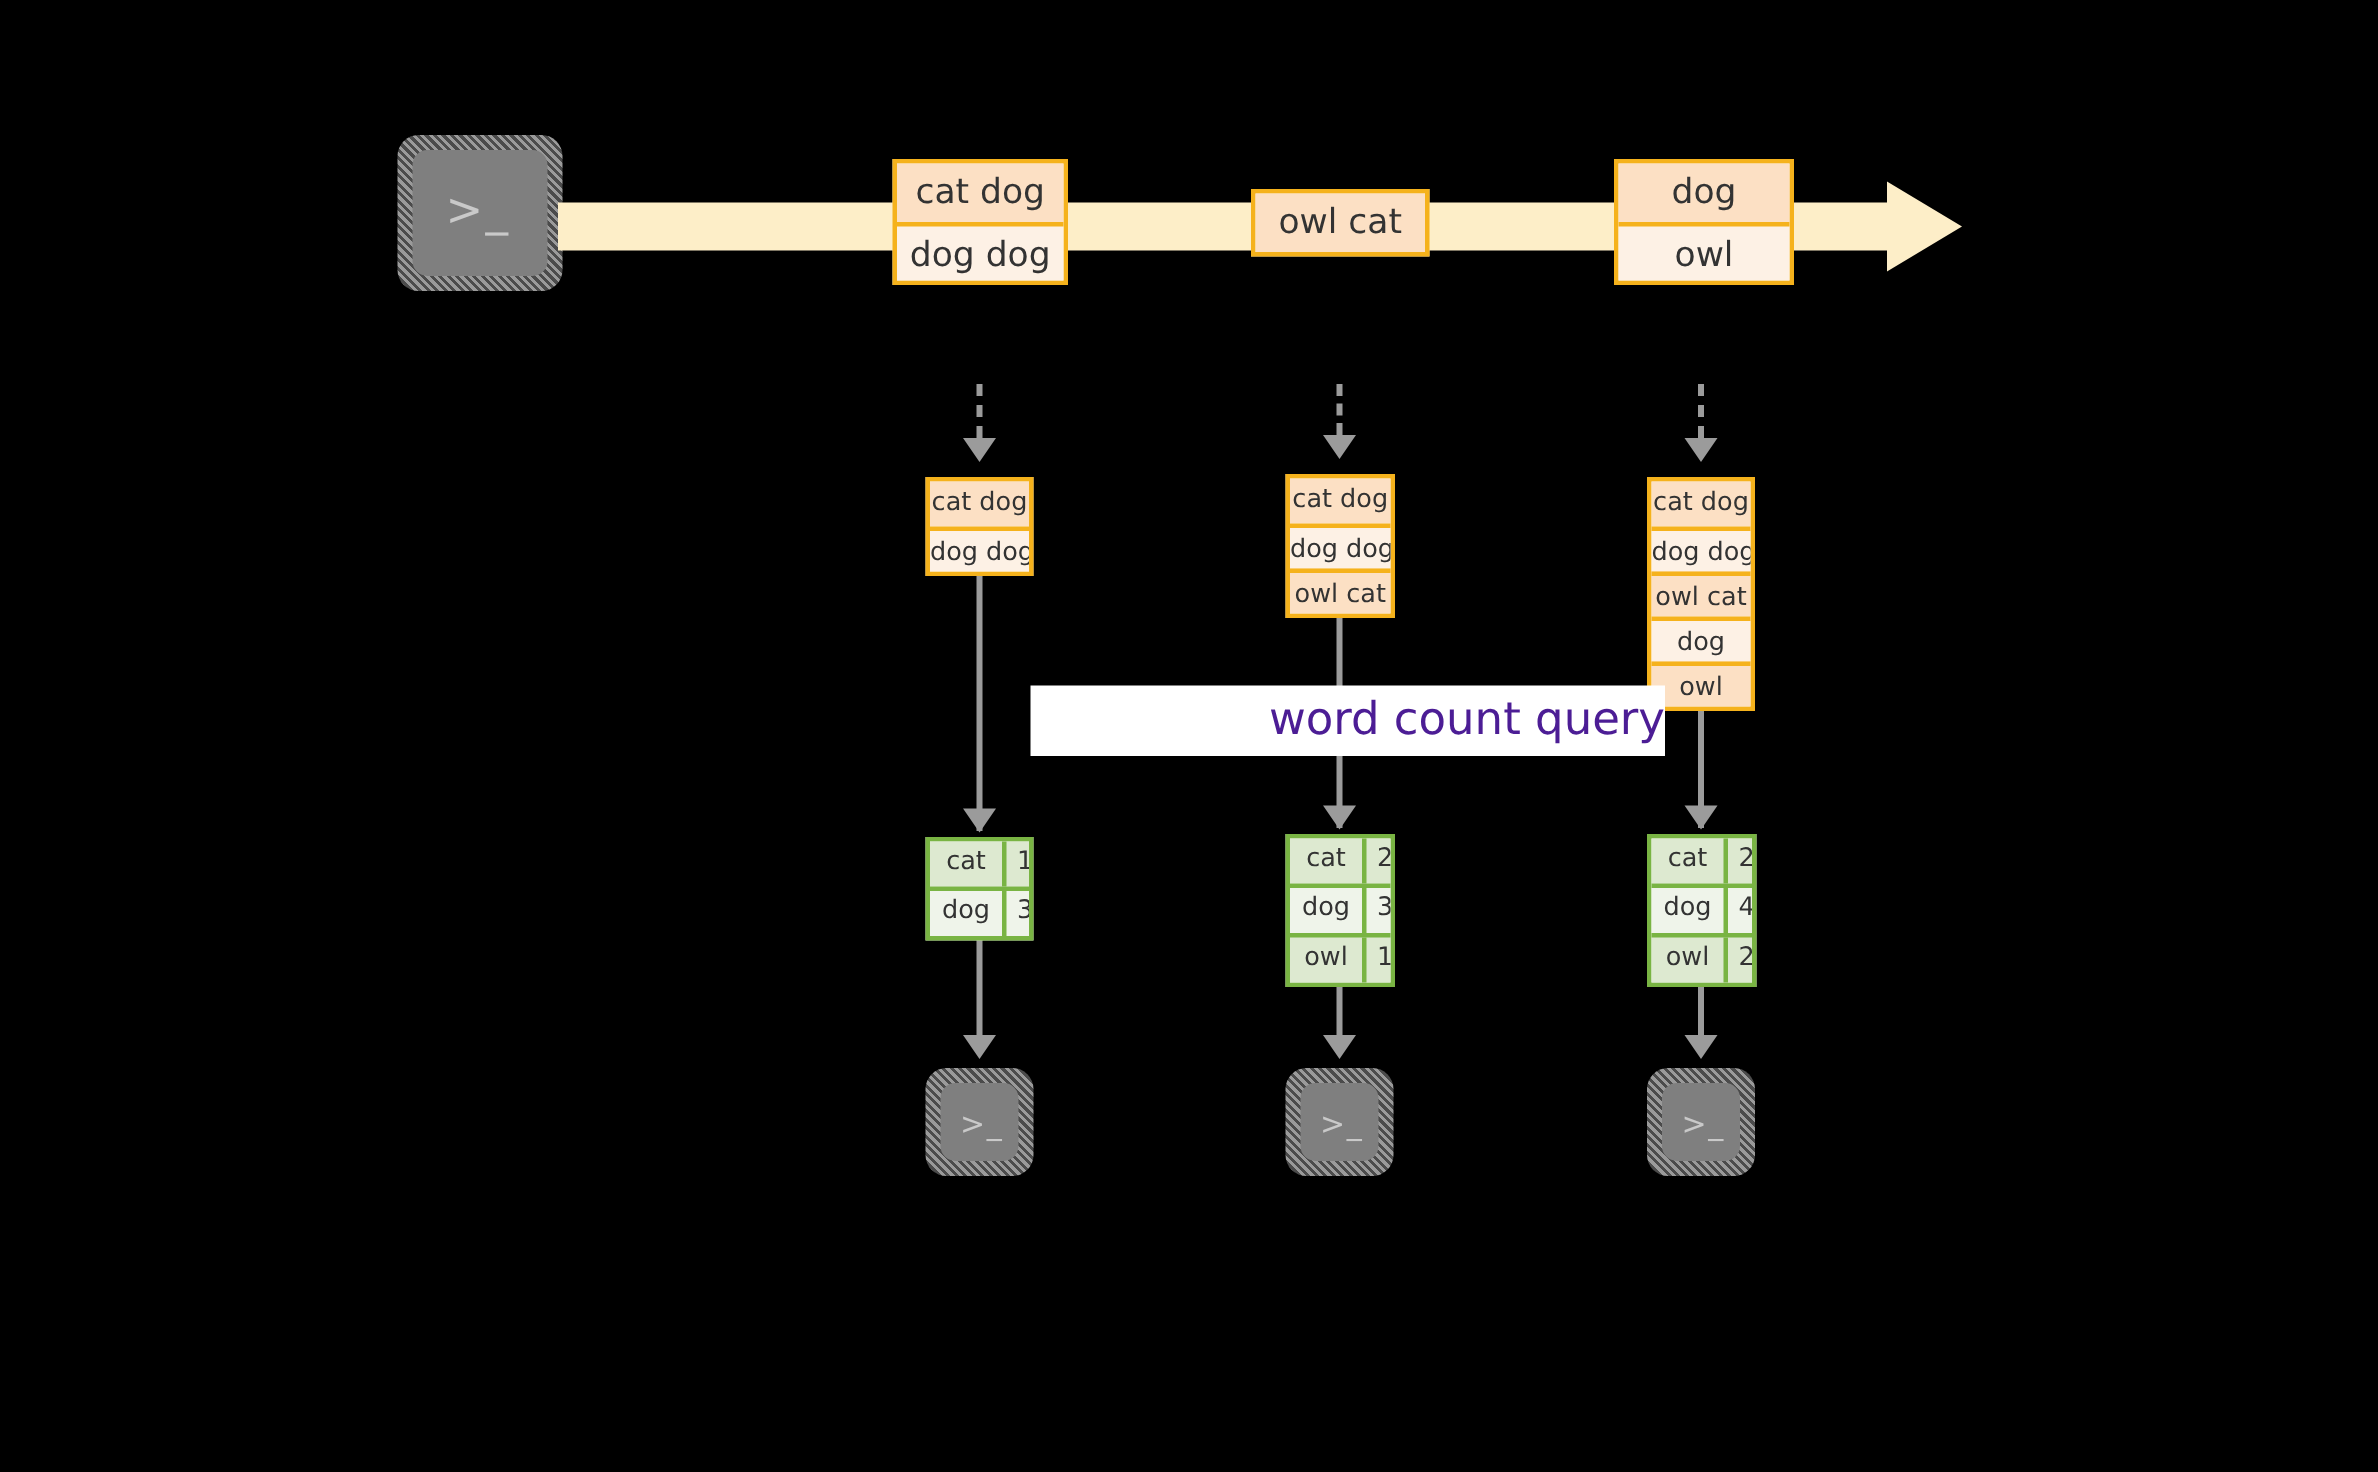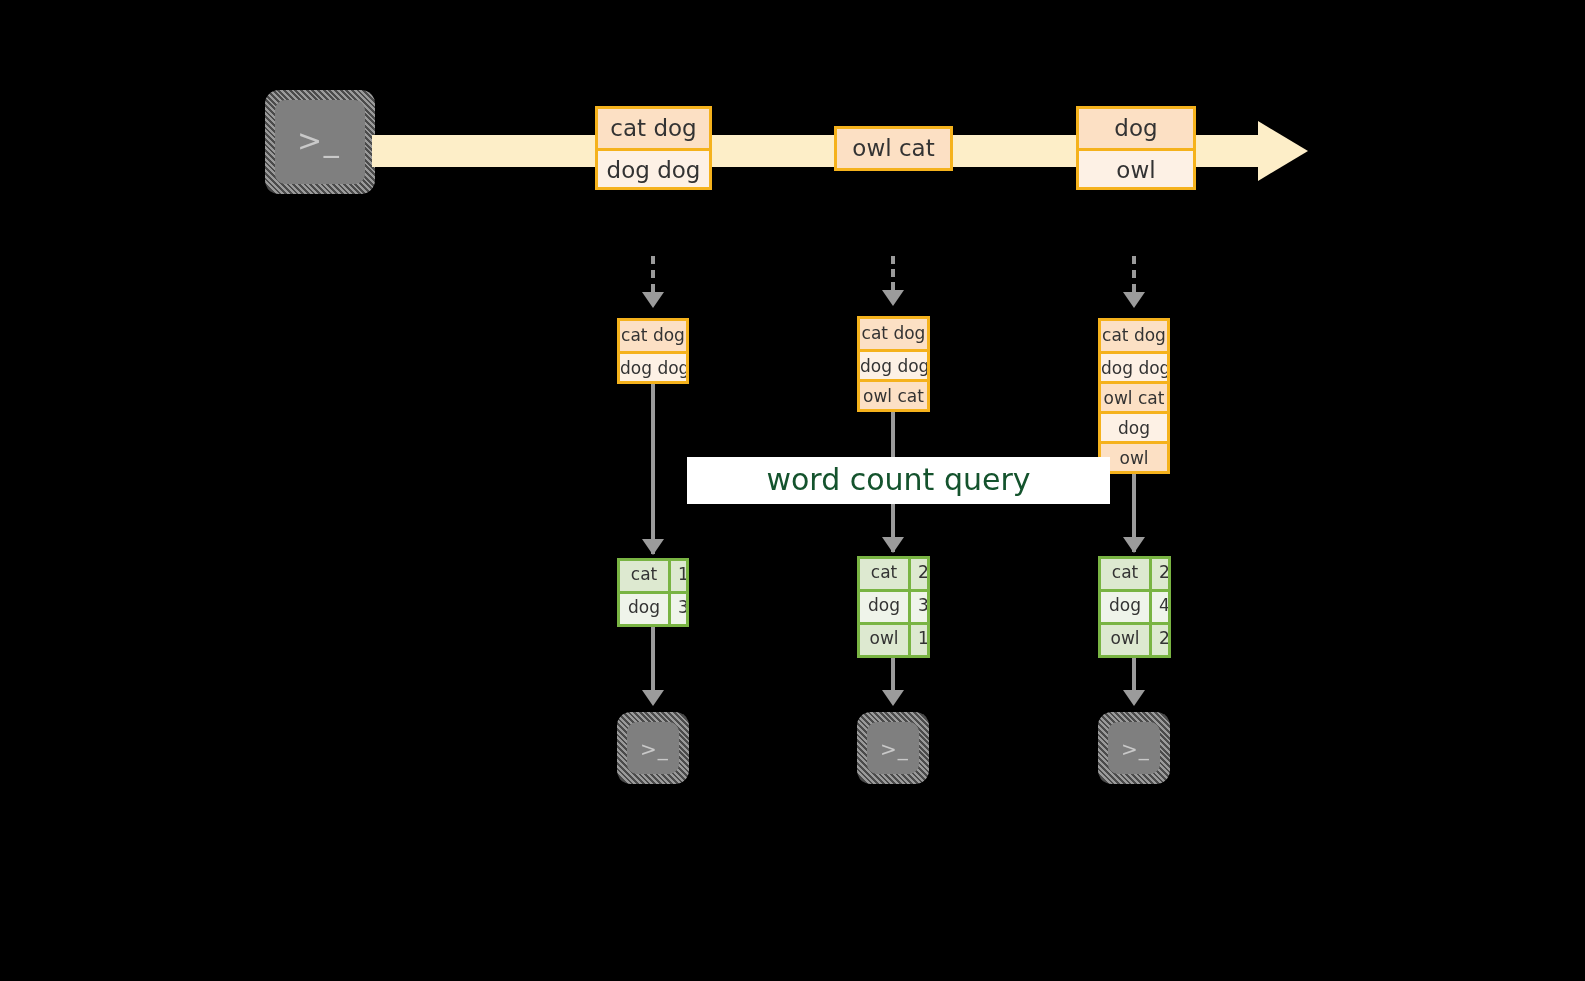--- a/index.html
+++ b/index.html
@@ -200,23 +200,23 @@
     width: 423px;
     height: 47px;
     background: #ffffff;
     z-index: 6;
   }
   #query-label span {
     position: absolute;
     left: 0;
     right: 0;
     top: 5px;
-    text-align: center;
+    text-align: right;
     font-size: 30px;
-    color: #14532d;
+    color: #4c1d95;
     white-space: nowrap;
   }
 </style>
 </head>
 <body>
 
 <div id="canvas">
 
   <div id="stream-band"></div>
   <div id="stream-head"></div>

